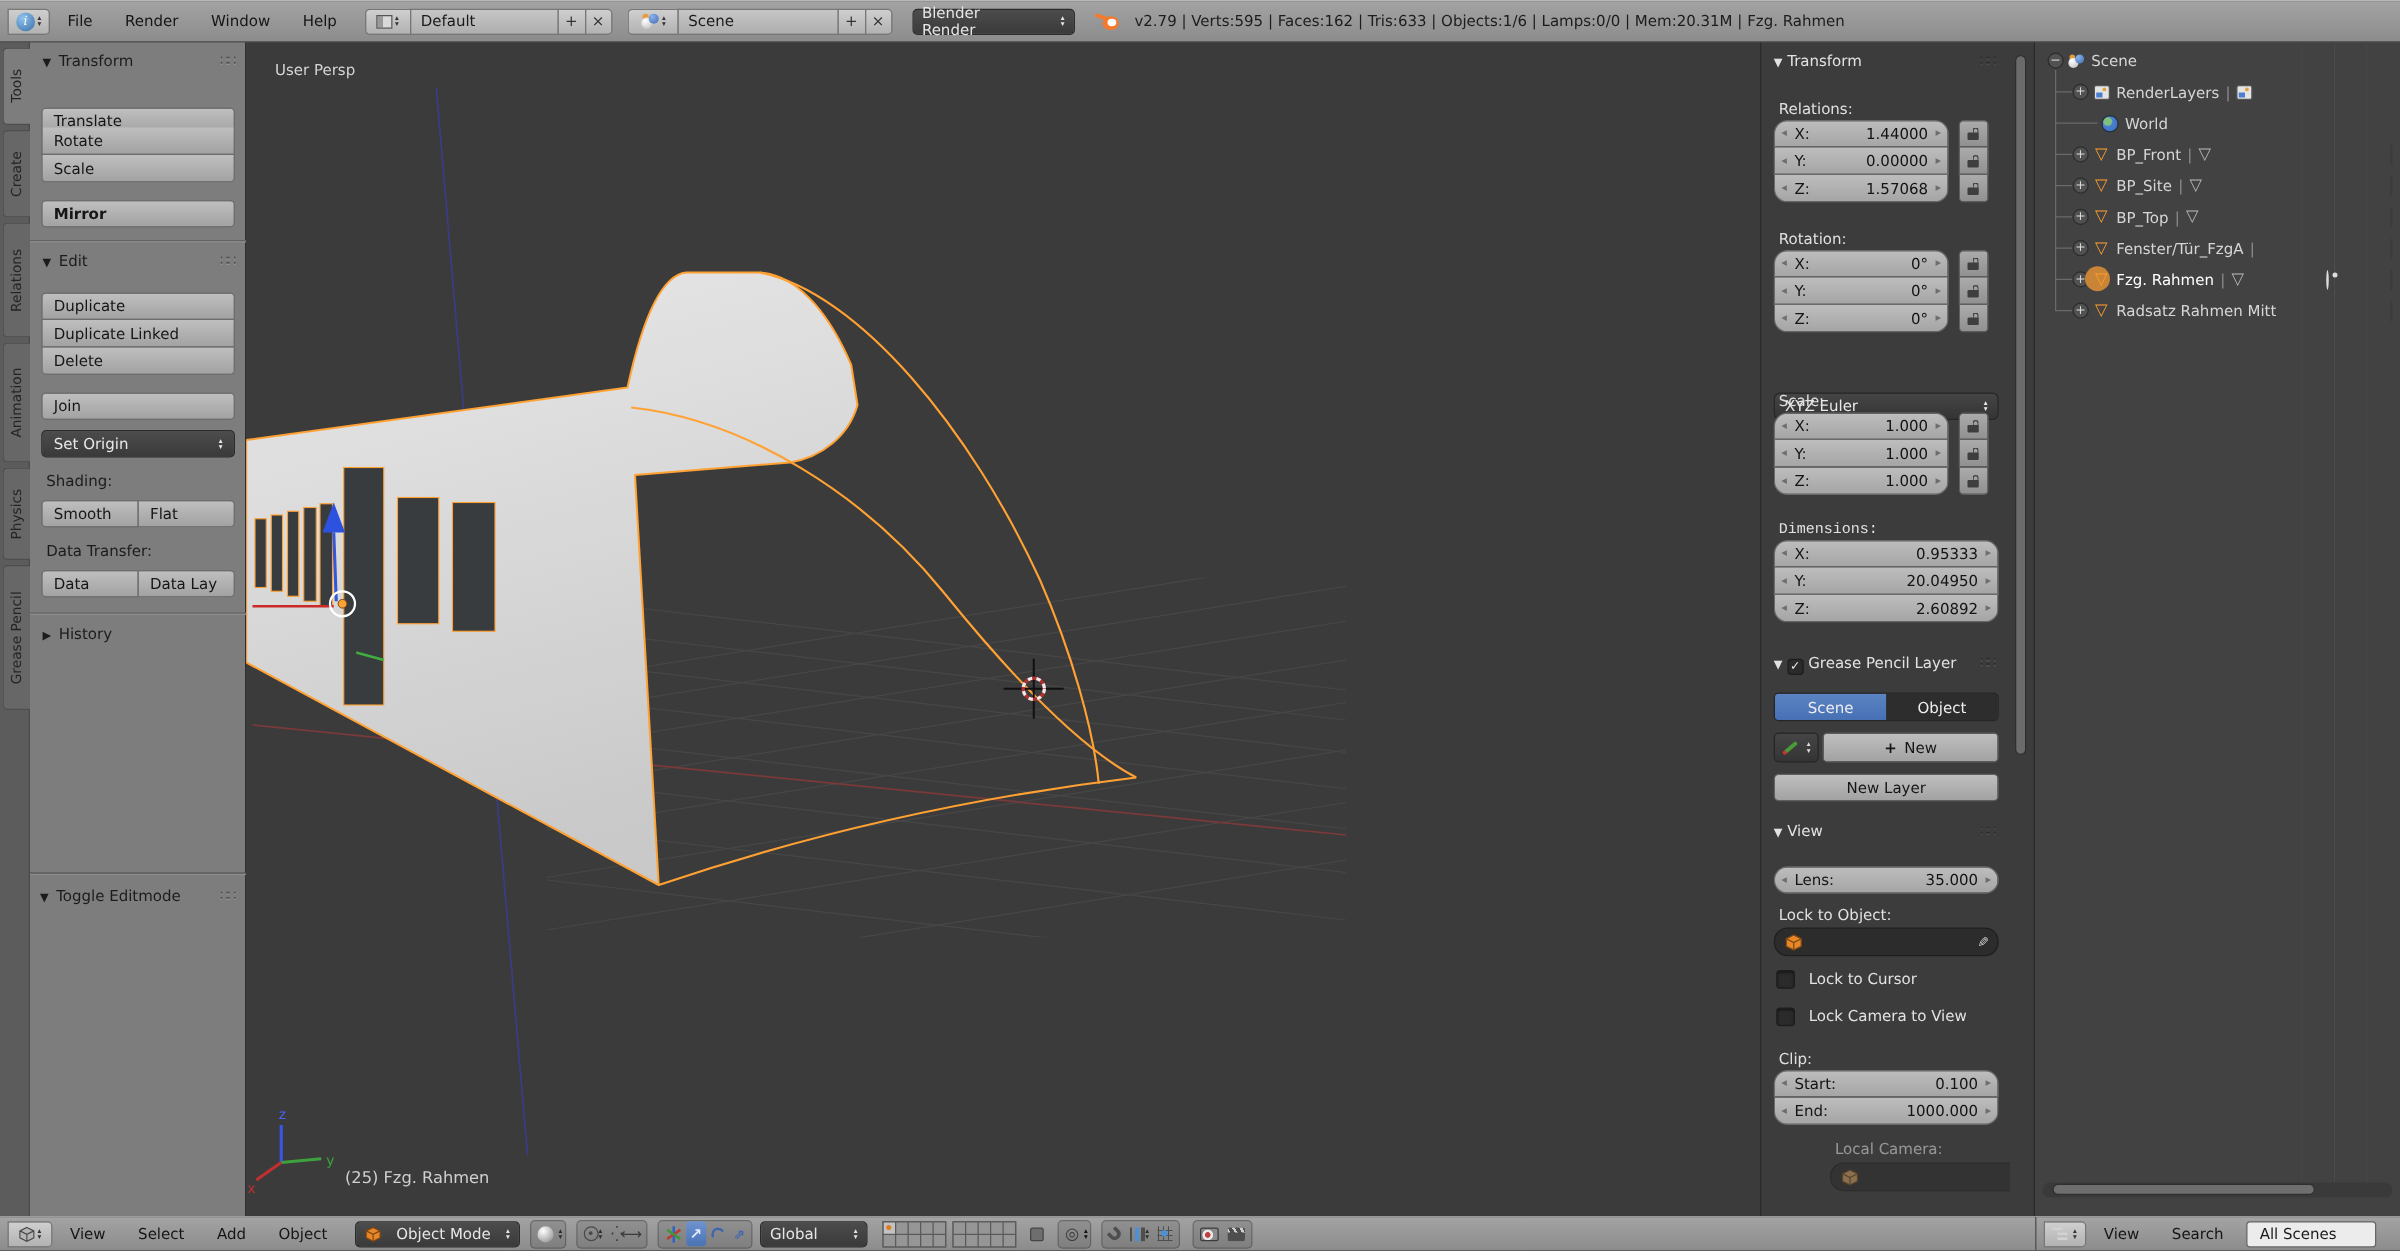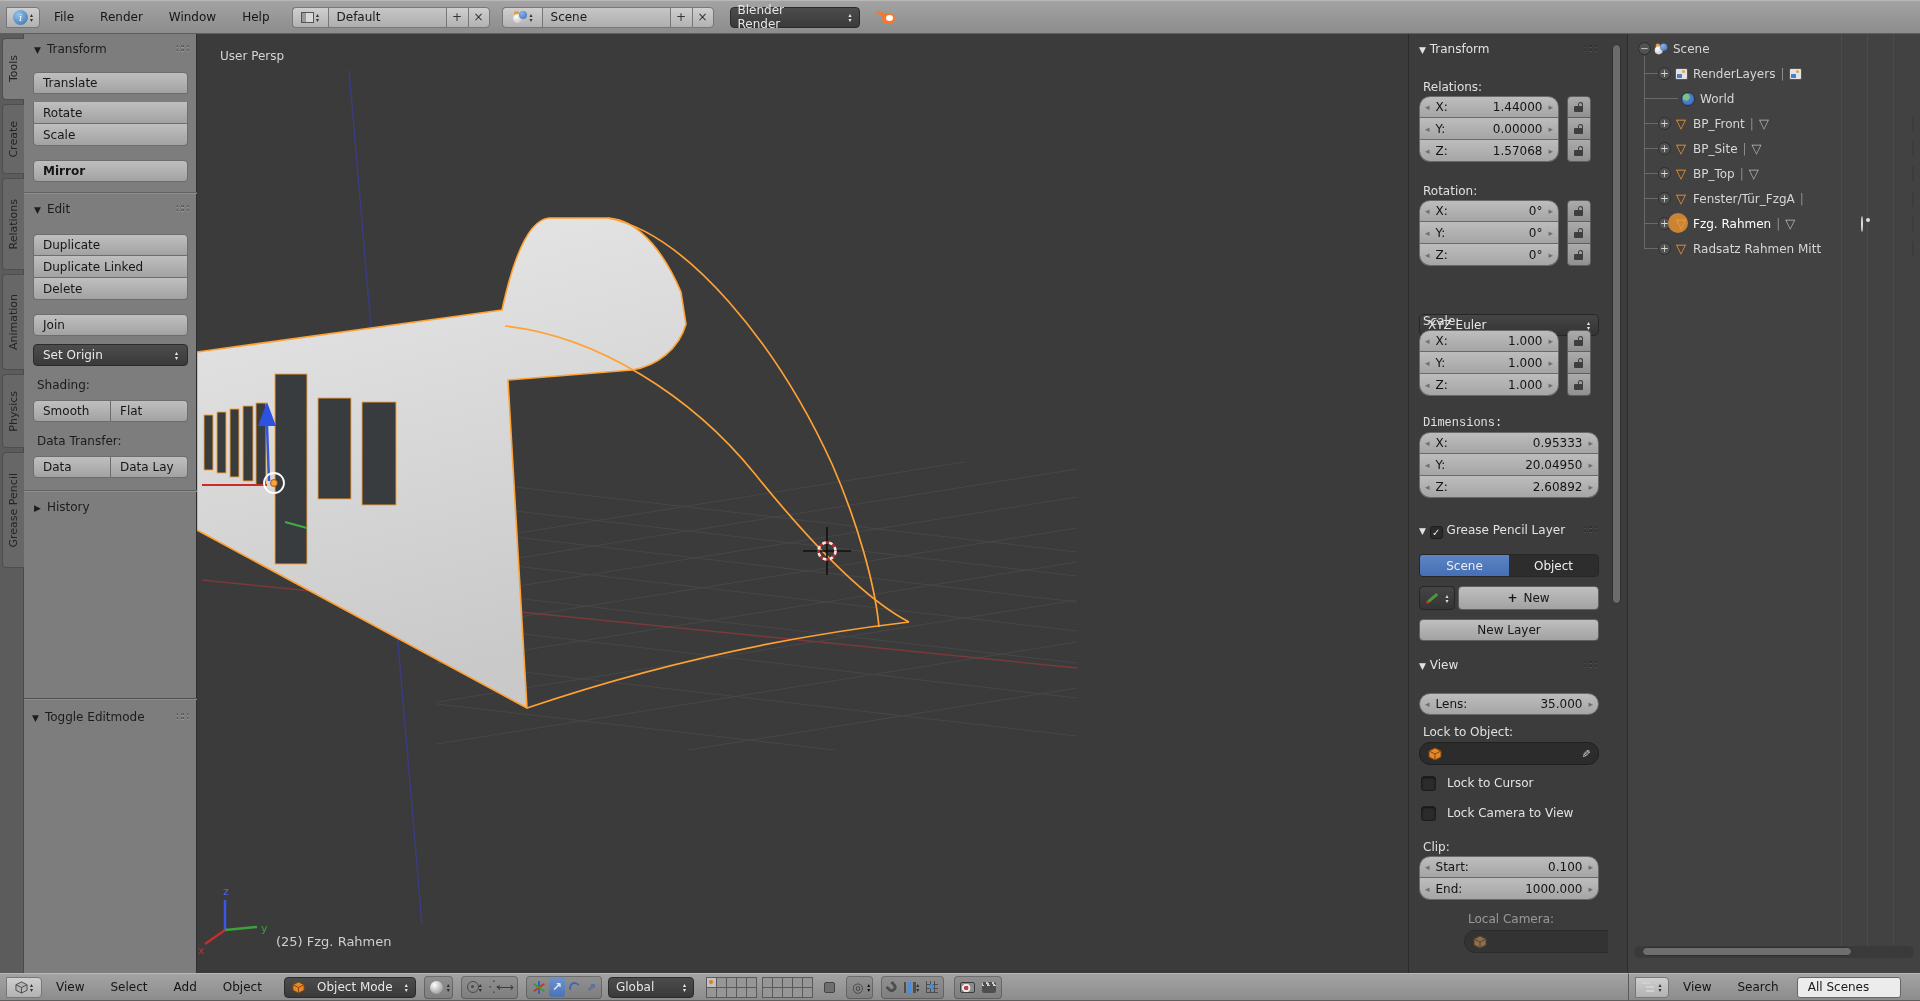--- a/index.html
+++ b/index.html
@@ -208,20 +208,21 @@
       <span class="updn">
         <i>▴</i>
         <i>▾</i>
       </span>
   </span>
   <span class="icon-blender" style="margin-left:14px;">
       <i class="t"></i>
       <i class="c"></i>
       <i class="w"></i>
     </span>
+  <span class="stats">v2.79 | Verts:595 | Faces:162 | Tris:633 | Objects:1/6 | Lamps:0/0 | Mem:20.31M | Fzg. Rahmen</span>
 </div>
 
 <div class="abs" id="tabs">
   <div class="tab active" style="top:4px;height:62px;">
       <span>Tools</span>
     </div>
   <div class="tab" style="top:70px;height:70px;">
       <span>Create</span>
     </div>
   <div class="tab" style="top:144px;height:92px;">
@@ -234,21 +235,21 @@
       <span>Physics</span>
     </div>
   <div class="tab" style="top:418px;height:116px;">
       <span>Grease Pencil</span>
     </div>
 </div>
 
 <div class="abs" id="shelf">
   <div class="phead" style="top:8px;"><span class="tri">▼</span><span>Transform</span></div>
   <div class="grip abs" style="right:8px;top:8px;">∷∷</div>
-  <div class="tbtn tjoin-t" style="top:38px;">Translate</div>
+  <div class="tbtn tjoin-t" style="top:52px;">Translate</div>
   <div class="tbtn tjoin-m" style="top:68px;">Rotate</div>
   <div class="tbtn tjoin-b" style="top:90px;">Scale</div>
   <div class="tbtn" style="top:126px;font-weight:bold;">Mirror</div>
   <div class="divider" style="top:158px;"></div>
   <div class="phead" style="top:168px;"><span class="tri">▼</span><span>Edit</span></div>
   <div class="grip abs" style="right:8px;top:168px;">∷∷</div>
   <div class="tbtn tjoin-t" style="top:200px;">Duplicate</div>
   <div class="tbtn tjoin-m" style="top:222px;">Duplicate Linked</div>
   <div class="tbtn tjoin-b" style="top:244px;">Delete</div>
   <div class="tbtn" style="top:280px;">Join</div>

